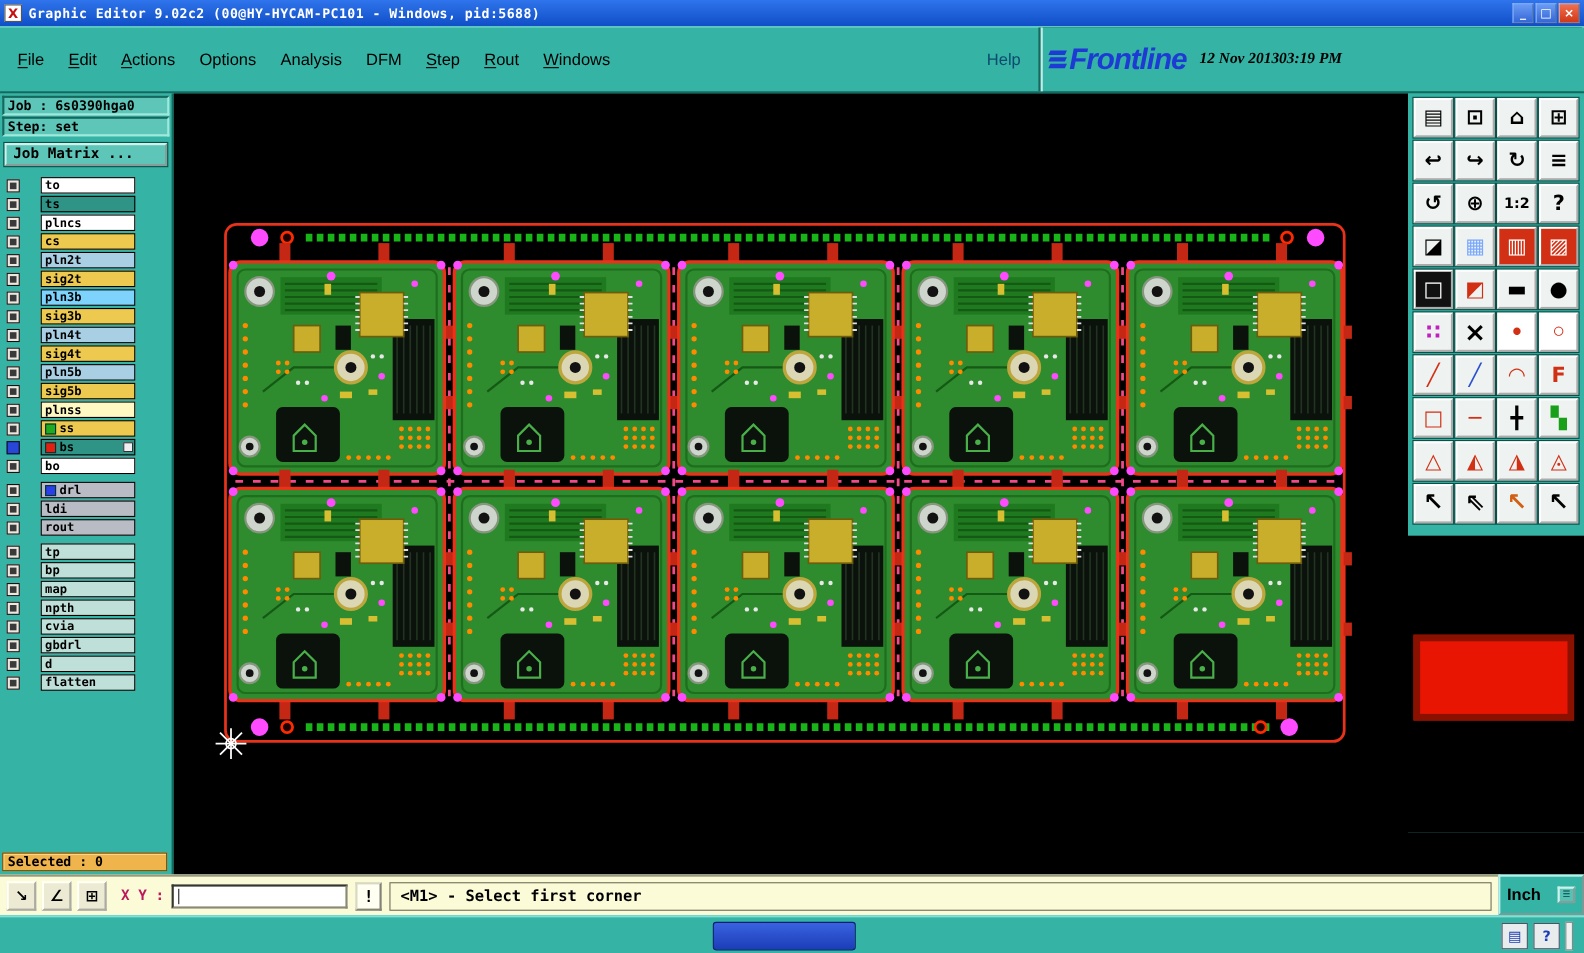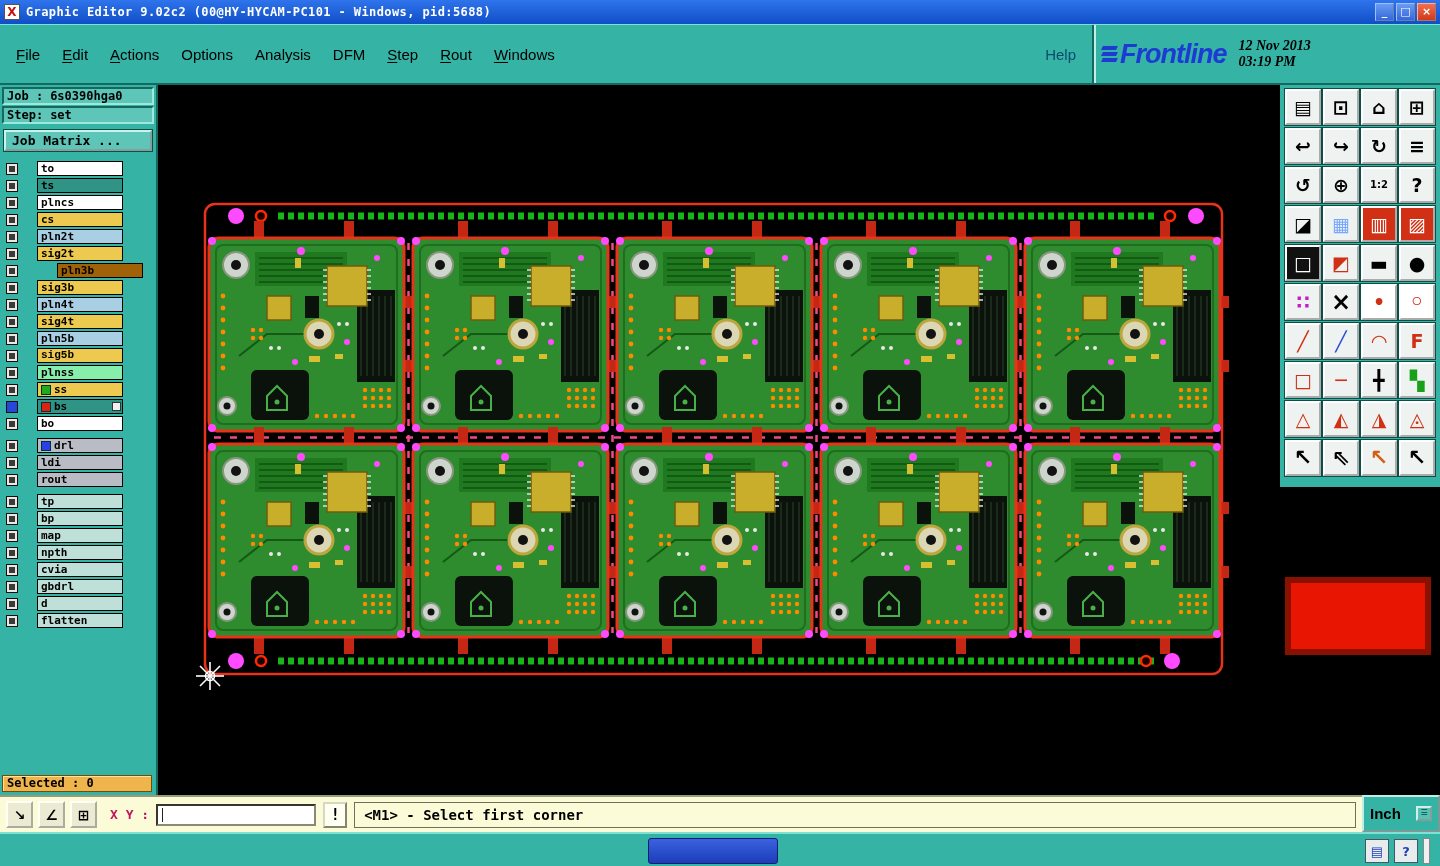--- a/index.html
+++ b/index.html
@@ -11,29 +11,29 @@
   #title-text{flex:1;color:#fff;font:bold 12px "DejaVu Sans Mono",monospace;letter-spacing:.4px;white-space:nowrap;overflow:hidden}
   .win-btn{width:19px;height:18px;margin-left:2px;border:1px outset #9cc0ff;background:linear-gradient(180deg,#6a9cf4,#3567d8);color:#fff;font:bold 11px/15px "DejaVu Sans",sans-serif;text-align:center;cursor:default}
   .win-btn.close-btn{background:linear-gradient(180deg,#f07050,#d03818);border-color:#ffb09a}
 
   
   #menubar{position:absolute;left:0;top:24px;width:1440px;height:61px;background:#35b3a5;border-top:1px solid #7fe0d4;border-bottom:2px solid #15685e;display:flex;align-items:stretch}
   #menu-left{flex:1;display:flex;align-items:center;gap:22px;padding-left:16px}
   .menu-item{font-size:15px;color:#000;cursor:default;white-space:nowrap}
   .menu-item u{text-underline-offset:2px}
   #menu-help{margin-left:auto;margin-right:18px;font-size:15px;color:#0c4a6e;cursor:default}
-  #logo-block{width:346px;border-left:2px solid #bfeee8;box-shadow:-2px 0 0 #15685e;display:flex;align-items:center;gap:10px;padding:0 6px}
+  #logo-block{width:494px;border-left:2px solid #bfeee8;box-shadow:-2px 0 0 #15685e;display:flex;align-items:center;gap:10px;padding:0 6px}
   #frontline-logo{display:flex;align-items:center;color:#1d3bd4;font:italic bold 27px "Liberation Sans",sans-serif;letter-spacing:-1px}
   .fl-bars{display:inline-flex;flex-direction:column;gap:2px;margin-right:3px}
   .fl-bars i{width:15px;height:4px;background:#1d3bd4;transform:skewX(-25deg)}
   #genesis-col{display:flex;flex-direction:column;align-items:flex-end}
   #genesis-title{font:bold 22px "Liberation Serif",serif;color:#15156e;white-space:nowrap}
   #genesis-title sup{font-size:9px}
   #genesis-sub{font:italic bold 13px "Liberation Serif",serif;color:#000;margin-top:2px}
-  #datetime-col{display:flex;flex-direction:column;align-items:flex-start;margin-left:2px}
+  #datetime-col{display:flex;flex-direction:row;align-items:flex-start;margin-left:2px}
   #datetime-col div{font:italic bold 14px "Liberation Serif",serif;color:#000;white-space:nowrap}
 
   
   #sidebar{position:absolute;left:0;top:85px;width:158px;height:710px;background:#35b3a5;border-right:2px solid #15685e;padding:2px}
   .job-field{height:18px;margin-bottom:1px;background:#5ec6b8;border:2px solid;border-color:#15685e #9fe8dc #9fe8dc #15685e;display:flex;align-items:center;padding:0 3px;font:bold 12px "DejaVu Sans Mono",monospace;color:#000;white-space:pre}
   .job-field .val{margin-left:7px}
   #job-matrix-btn{display:block;margin:6px 2px 10px 2px;width:148px;height:21px;background:#5ec6b8;border:2px outset #cdf2ec;outline:1px solid #0c4f47;font:bold 13px "DejaVu Sans Mono",monospace;color:#000;text-align:left;padding-left:6px;cursor:default}
   #layer-list{margin-top:2px}
   .layer-row{display:flex;align-items:center;height:15px;margin:0 0 2px 4px}
   .layer-check{width:12px;height:12px;background:#ece8e0;border:1px solid #101010;display:inline-flex;align-items:center;justify-content:center;margin-right:19px;flex:none;cursor:default}
@@ -163,21 +163,21 @@
       <div class="layer-row">
         <span class="layer-check">
           <span class="layer-check-inner"></span>
         </span>
         <span class="layer-name" style="background: rgb(237, 201, 79);">sig2t</span>
       </div>
       <div class="layer-row">
         <span class="layer-check">
           <span class="layer-check-inner"></span>
         </span>
-        <span class="layer-name" style="background: #a16207; margin-left: 20px;">pln3b</span>
+        <span class="layer-name" style="background: #7dd3fc;">pln3b</span>
       </div>
       <div class="layer-row">
         <span class="layer-check">
           <span class="layer-check-inner"></span>
         </span>
         <span class="layer-name" style="background: rgb(237, 201, 79);">sig3b</span>
       </div>
       <div class="layer-row">
         <span class="layer-check">
           <span class="layer-check-inner"></span>
@@ -193,27 +193,27 @@
       <div class="layer-row">
         <span class="layer-check">
           <span class="layer-check-inner"></span>
         </span>
         <span class="layer-name" style="background: rgb(168, 207, 227);">pln5b</span>
       </div>
       <div class="layer-row">
         <span class="layer-check">
           <span class="layer-check-inner"></span>
         </span>
-        <span class="layer-name" style="background: rgb(237, 201, 79); font-family: Liberation Mono, monospace;">sig5b</span>
-      </div>
-      <div class="layer-row">
-        <span class="layer-check">
-          <span class="layer-check-inner"></span>
-        </span>
-        <span class="layer-name" style="background: #86efac;">plnss</span>
+        <span class="layer-name" style="background: rgb(237, 201, 79);">sig5b</span>
+      </div>
+      <div class="layer-row">
+        <span class="layer-check">
+          <span class="layer-check-inner"></span>
+        </span>
+        <span class="layer-name" style="background: #fef9c3;">plnss</span>
       </div>
       <div class="layer-row">
         <span class="layer-check">
           <span class="layer-check-inner"></span>
         </span>
         <span class="layer-name" style="background: rgb(237, 201, 79); align-items: center;"><span class="layer-chip" style="background: rgb(31, 170, 31);"></span>ss</span>
       </div>
       <div class="layer-row">
         <span class="layer-check" style="background: rgb(40, 71, 216);"></span>
         <span class="layer-name" style="background: rgb(47, 148, 134);"><span class="layer-chip" style="background: rgb(224, 32, 16);"></span>bs<span class="layer-marker"></span></span>
@@ -447,21 +447,21 @@
     <div class="tool-btn">
       <span class="tool-glyph">≡</span>
     </div>
     <div class="tool-btn">
       <span class="tool-glyph">↺</span>
     </div>
     <div class="tool-btn">
       <span class="tool-glyph">⊕</span>
     </div>
     <div class="tool-btn">
-      <span class="tool-glyph" style="font-size: 10px;">1:2</span>
+      <span class="tool-glyph" style="font-size: 13px;">1:2</span>
     </div>
     <div class="tool-btn">
       <span class="tool-glyph">?</span>
     </div>
     <div class="tool-btn">
       <span class="tool-glyph">◪</span>
     </div>
     <div class="tool-btn">
       <span class="tool-glyph" style="color: rgb(122, 168, 255);">▦</span>
     </div>

